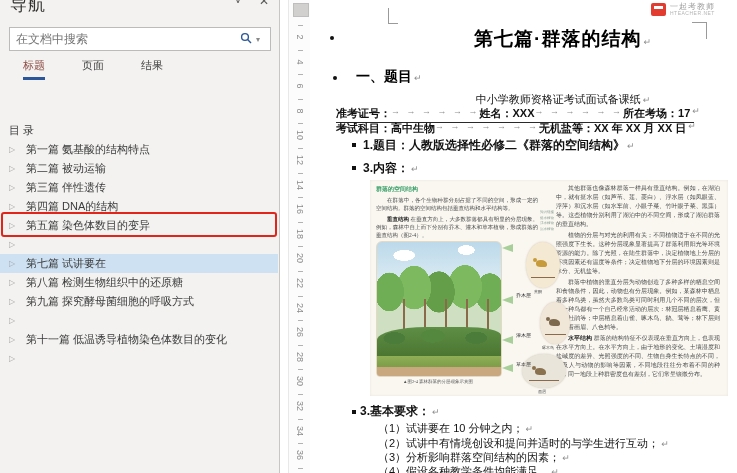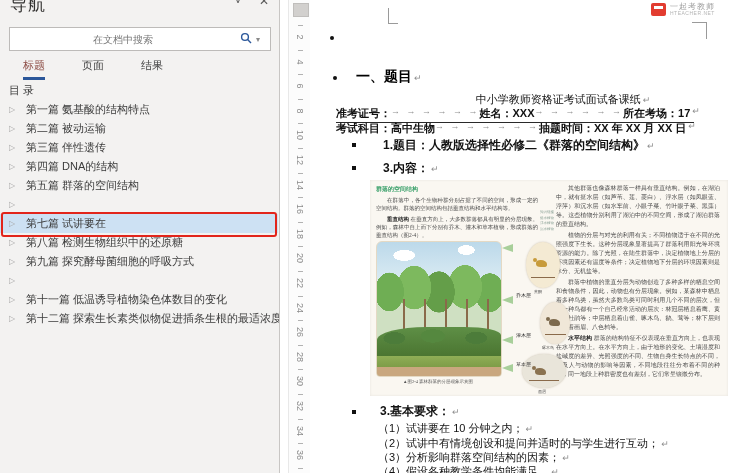--- a/index.html
+++ b/index.html
@@ -4,31 +4,31 @@
 <style>
   html,body{margin:0;padding:0;background:#fff;font-family:"Liberation Sans",sans-serif;}
   #app{position:relative;width:737px;height:473px;overflow:hidden;background:#fff;}
 
   
   .navpane{position:absolute;left:0;top:0;width:279px;height:473px;background:#f3f2f1;border-right:1px solid #c8c6c4;overflow:hidden;}
   .nav-title{position:absolute;top:-7px;left:10px;font-size:17px;color:#323130;letter-spacing:1px;}
   .nav-controls{position:absolute;top:-6px;right:10px;color:#5a5a5a;font-size:12px;}
   .nav-controls span{margin-left:14px;cursor:pointer;}
   .searchbox{position:absolute;left:9px;top:27px;width:260px;height:22px;background:#fff;border:1px solid #bdbbb9;display:flex;align-items:center;}
-  .searchbox input{flex:1;border:none;outline:none;font-size:10px;color:#333;padding:0 6px;font-family:"Liberation Sans",sans-serif;background:transparent;text-align:center;}
+  .searchbox input{flex:1;border:none;outline:none;font-size:12px;color:#333;padding:0 6px;font-family:"Liberation Sans",sans-serif;background:transparent;}
   .search-mag{width:20px;text-align:center;}
   .search-dd{width:14px;color:#8a8a8a;font-size:8px;}
   .tabs{position:absolute;left:10px;top:58px;display:flex;font-size:11px;color:#444;}
   .tab{margin-right:24px;cursor:pointer;padding-bottom:3px;margin-left:13px;}
   .tab.active{color:#8b4a42;}
   .tab.active::after{content:"";display:block;height:3px;background:#2b579a;margin-top:4px;}
   .navlist{position:absolute;left:0;top:81px;right:1px;}
   .navitem{height:19px;display:flex;align-items:center;font-size:11px;color:#3b3b3b;padding-left:9px;cursor:pointer;white-space:nowrap;}
   .navitem .arrow{width:17px;color:#a8a8a8;font-size:8px;flex:0 0 17px;}
-  .navitem.toc{}
+  .navitem.toc{margin-top:40px;}
   .navitem.sel{background:#cde1f3;}
   .redbox{position:absolute;left:1px;top:212px;width:272px;height:21px;border:2px solid #e2251b;border-radius:3px;pointer-events:none;z-index:5;}
 
   
   .ruler{position:absolute;left:288px;top:0;width:22px;height:473px;background:#fcfcfc;border-left:1px solid #e8e8e8;}
   .rbox{position:absolute;left:4px;top:3px;width:14px;height:12px;background:#d2d0ce;border:1px solid #c0bebc;}
   .rnum{position:absolute;left:0;width:22px;text-align:center;font-size:9px;color:#8a8a8a;transform:rotate(90deg);}
   .rtick{position:absolute;left:9px;width:5px;height:1px;background:#b2b2b2;}
 
   
@@ -43,21 +43,21 @@
   .cropmark-r{position:absolute;left:382px;top:22px;width:14px;height:16px;border-right:1px solid #9a9a9a;border-top:1px solid #9a9a9a;}
   .mark{color:#8f8f8f;font-size:9px;font-weight:normal;margin-left:2px;}
   .dotbullet{position:absolute;width:4px;height:4px;border-radius:50%;background:#111;}
   .sqbullet{position:absolute;width:4px;height:4px;background:#111;}
   .doc-title{position:absolute;left:100px;top:26px;width:306px;text-align:center;font-size:19px;font-weight:bold;color:#000;letter-spacing:1px;}
   .doc-sec1{position:absolute;left:46px;top:68px;font-size:14px;font-weight:bold;color:#000;}
   .paper-title{position:absolute;left:100px;top:92px;width:306px;text-align:center;font-size:11px;color:#111;}
   .examline{position:absolute;left:26px;width:358px;display:flex;align-items:flex-start;font-size:11px;font-weight:bold;color:#111;white-space:nowrap;}
   .examline .tabs-run{flex:1;text-align:center;color:#8f8f8f;font-size:9px;font-weight:normal;letter-spacing:2px;}
   .ul{border-bottom:1px solid #2a2a2a;padding-bottom:1px;}
-  .docitem{position:absolute;left:53px;font-size:12px;font-weight:bold;color:#111;margin-left:20px;}
+  .docitem{position:absolute;left:53px;font-size:12px;font-weight:bold;color:#111;}
   .req{position:absolute;left:68px;font-size:11px;color:#111;}
 
   
   .textbook{position:absolute;left:60px;top:180px;width:358px;height:216px;background:#faf7f1;box-shadow:0 0 3px rgba(0,0,0,.08) inset;overflow:hidden;font-family:"Liberation Serif",serif;}
   .tb-left{position:absolute;left:6px;top:5px;width:162px;height:208px;overflow:hidden;}
   .tb-head{font-size:6px;font-weight:bold;color:#3aa06a;margin-bottom:2px;}
   .tb-p{font-size:5.5px;line-height:1.5;color:#4a4a4a;text-align:justify;text-indent:2em;margin:0 0 2px 0;}
   .tb-lead{font-weight:bold;color:#222;}
   .tb-right{position:absolute;left:186px;top:4px;width:164px;height:210px;overflow:hidden;}
   .tb-right .tb-p{font-size:6px;}
@@ -134,21 +134,21 @@
       <div class="navitem">
           <span class="arrow">▷</span>
           <span>第三篇 伴性遗传</span>
         </div>
       <div class="navitem">
           <span class="arrow">▷</span>
           <span>第四篇 DNA的结构</span>
         </div>
       <div class="navitem">
           <span class="arrow">▷</span>
-          <span>第五篇 群落的空间结构</span>
+          <span>第五篇 染色体数目的变异</span>
         </div>
       <div class="navitem">
           <span class="arrow">▷</span>
         </div>
       <div class="navitem sel">
           <span class="arrow">▷</span>
           <span>第七篇 试讲要在</span>
         </div>
       <div class="navitem">
           <span class="arrow">▷</span>
@@ -160,21 +160,20 @@
         </div>
       <div class="navitem">
           <span class="arrow">▷</span>
         </div>
       <div class="navitem">
           <span class="arrow">▷</span>
           <span>第十一篇 低温诱导植物染色体数目的变化</span>
         </div>
       <div class="navitem">
           <span class="arrow">▷</span>
-          <span>第十二篇 探索生长素类似物促进插条生根的最适浓度</span>
         </div>
     </div>
     <div class="redbox"></div>
   </div>
 
   <div class="ruler">
     <div class="rbox"></div>
   <div class="rtick" style="top: 25px;"></div>
       <div class="rnum" style="top: 32px;">2</div>
       <div class="rtick" style="top: 49.6px;"></div>
@@ -219,38 +218,39 @@
       <div class="logo-sq"></div>
       <div class="logo-txt">
         <div class="logo-brand">一起考教师</div>
         <div class="logo-site">HTEACHER.NET</div>
       </div>
     </div>
     <div class="cropmark-l"></div>
     <div class="cropmark-r"></div>
 
     <div class="dotbullet" style="left:20px;top:36px;"></div>
+    <div class="doc-title"><span>第七篇·群落的结构</span><span class="mark">↵</span></div>
 
     <div class="dotbullet" style="left:23px;top:76px;"></div>
     <div class="doc-sec1"><span>一、题目</span><span class="mark">↵</span></div>
 
     <div class="paper-title"><span>中小学教师资格证考试面试备课纸</span><span class="mark">↵</span></div>
 
     <div class="examline ul" style="top:106px;">
       <span>准考证号：</span>
       <span class="tabs-run">→ → → → → →</span>
       <span>姓名：XXX</span>
       <span class="tabs-run">→ → → → → →</span>
       <span>所在考场：17</span>
       <span class="mark">↵</span>
     </div>
     <div class="examline" style="top:121px;">
       <span>考试科目：高中生物</span>
       <span class="tabs-run">→ → → → → → →</span>
-      <span>抽题时间：XX 年 XX 月 XX 日</span>
+      <span>无机盐等：XX 年 XX 月 XX 日</span>
       <span class="mark">↵</span>
     </div>
 
     <div class="sqbullet" style="left:42px;top:143px;"></div>
     <div class="docitem" style="top:137px;"><span>1.题目：人教版选择性必修二《群落的空间结构》</span><span class="mark">↵</span></div>
 
     <div class="sqbullet" style="left:42px;top:166px;"></div>
     <div class="docitem" style="top:160px;"><span>3.内容：</span><span class="mark">↵</span></div>
 
     <div class="textbook">

